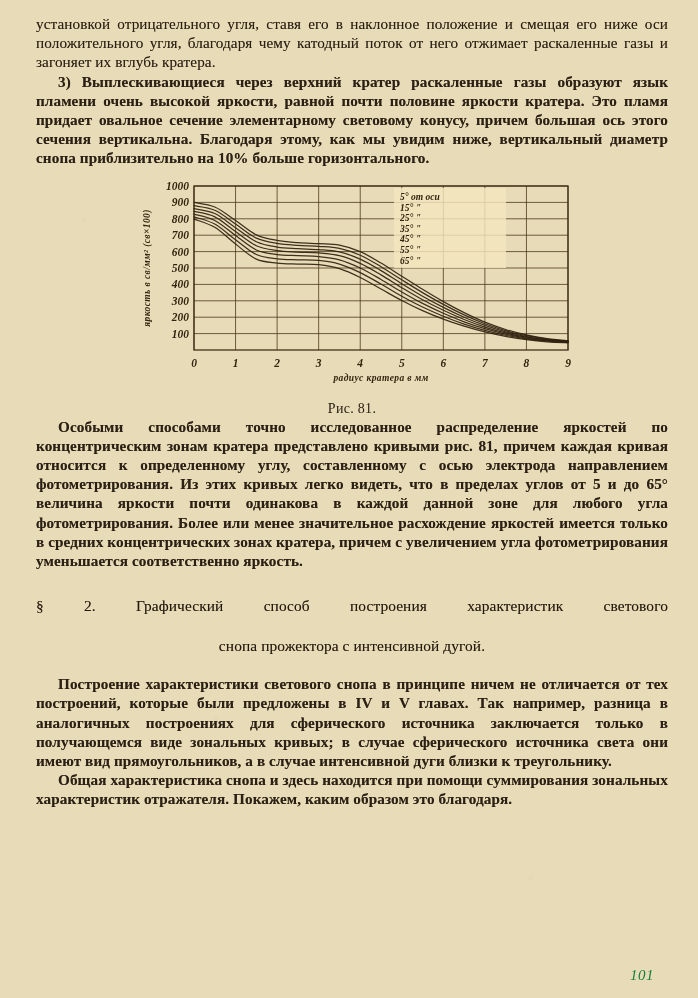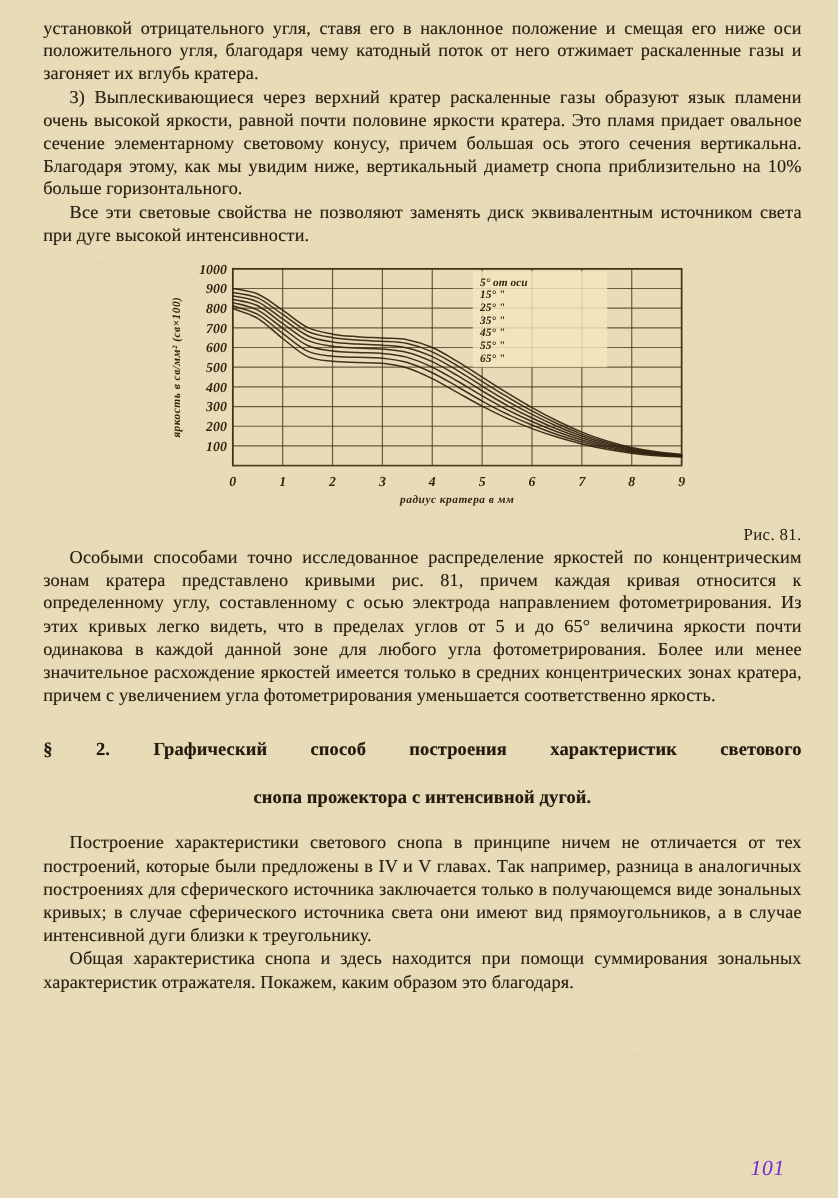--- a/index.html
+++ b/index.html
@@ -49,28 +49,28 @@
   p.body {
     margin: 0;
     font-size: 15.2px;
     line-height: 19.2px;
     color: #2b2015;
     text-align: justify;
     text-align-last: left;
     letter-spacing: 0.1px;
     text-shadow: 0 0 0.6px rgba(60,40,15,0.45);
   }
-  p.body.indent { text-indent: 22px; }
+  p.body.indent { text-indent: 22px; font-weight: bold; }
 
   
   h2.section {
     margin: 26px 0 0 0;
     font-size: 15.4px;
     line-height: 20px;
-    font-weight: bold;
+    font-weight: normal;
     color: #241a10;
     text-align: center;
     letter-spacing: 0.1px;
     text-shadow: 0 0 0.6px rgba(60,40,15,0.5);
   }
   h2.section .l1 { display: block; text-align: justify; text-align-last: justify; }
   h2.section .l2 { display: block; margin-top: 20px; }
 
   
   figure.fig {
@@ -78,21 +78,21 @@
     padding: 0;
   }
   .figbox {
     position: relative;
     width: 440px;
     height: 215px;
     margin: 0 auto 0 100px;
   }
   figcaption.figcap {
     margin-top: 6px;
-    text-align: right;
+    text-align: center;
     font-size: 14px;
     color: #2b2015;
     letter-spacing: 0.3px;
   }
 
   
   .chart-svg { display: block; }
   .grid       { stroke: #4a351a; stroke-width: 1;   opacity: 0.78; fill: none; }
   .frame      { stroke: #3d2b14; stroke-width: 1.4; opacity: 0.9;  fill: none; }
   .curve      { stroke: #30220f; stroke-width: 1.25; fill: none;
@@ -106,39 +106,38 @@
   }
   .tick-lbl { font-size: 11.5px; }
   .axis-lbl { font-size: 9.5px; letter-spacing: 0.4px; }
   .leg-lbl  { font-size: 9.5px; }
 
   
   .pageno {
     position: absolute;
     right: 44px;
     bottom: 14px;
-    font-size: 18px;
+    font-size: 15px;
     font-style: italic;
-    color: #6d28d9;
+    color: #15803d;
     letter-spacing: 0.5px;
   }
 </style>
 </head>
 <body>
 
 <div id="page">
   <div id="grain"></div>
 
   <div id="content">
 
     <p class="body">установкой отрицательного угля, ставя его в наклонное положение и смещая его ниже оси положительного угля, благодаря чему катодный поток от него отжимает раскаленные газы и загоняет их вглубь кратера.</p>
 
     <p class="body indent">3) Выплескивающиеся через верхний кратер раскаленные газы образуют язык пламени очень высокой яркости, равной почти половине яркости кратера. Это пламя придает овальное сечение элементарному световому конусу, причем большая ось этого сечения вертикальна. Благодаря этому, как мы увидим ниже, вертикальный диаметр снопа приблизительно на 10% больше горизонтального.</p>
 
-    <p class="body indent">Все эти световые свойства не позволяют заменять диск эквивалентным источником света при дуге высокой интенсивности.</p>
 
     <figure class="fig">
       <div class="figbox">
         <svg class="chart-svg" id="chart" width="440" height="215" viewBox="0 0 440 215">
             <line x1="58" y1="153.6" x2="432" y2="153.6" class="grid"></line>
             <line x1="58" y1="137.2" x2="432" y2="137.2" class="grid"></line>
             <line x1="58" y1="120.80000000000001" x2="432" y2="120.80000000000001" class="grid"></line>
             <line x1="58" y1="104.39999999999999" x2="432" y2="104.39999999999999" class="grid"></line>
             <line x1="58" y1="88" x2="432" y2="88" class="grid"></line>
             <line x1="58" y1="71.60000000000001" x2="432" y2="71.60000000000001" class="grid"></line>

